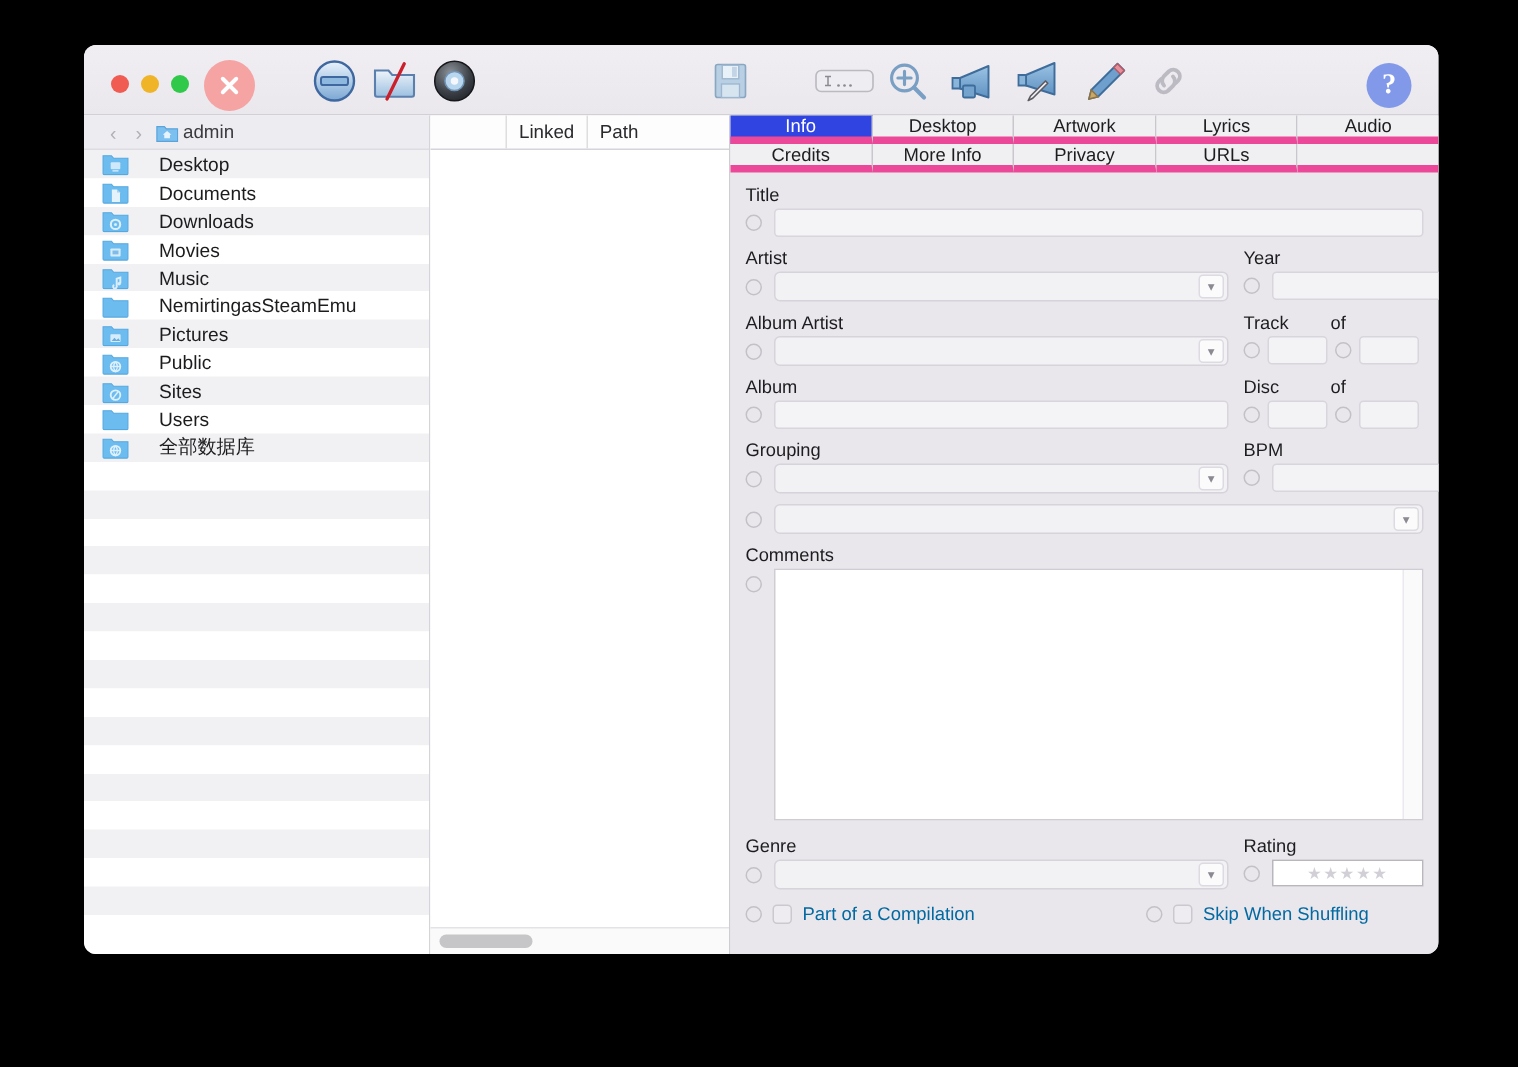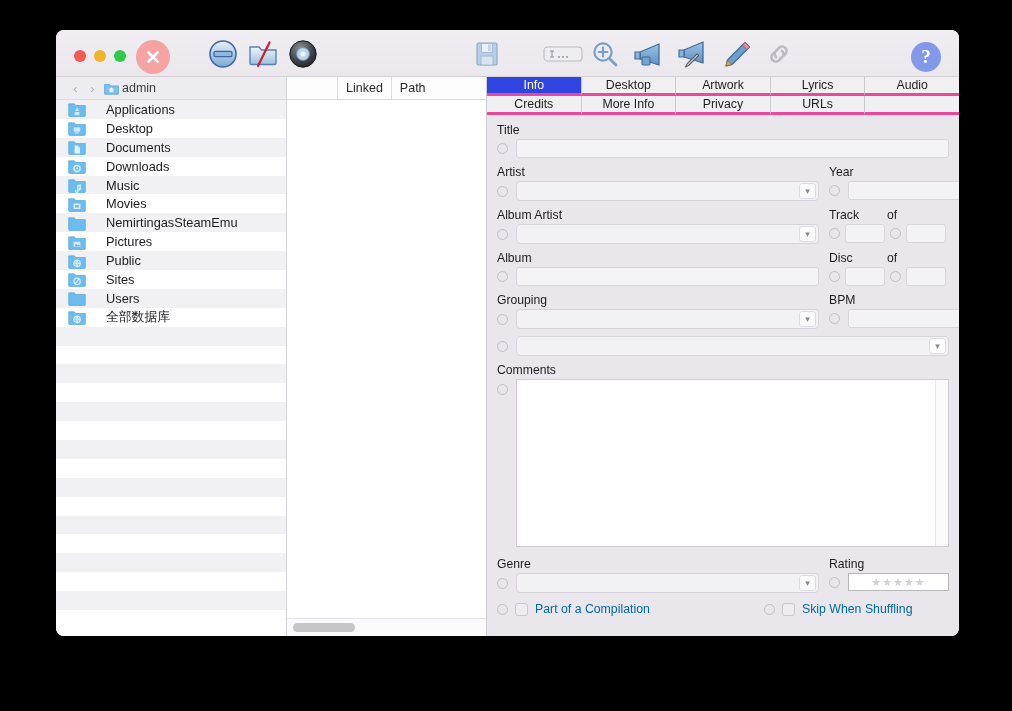--- a/index.html
+++ b/index.html
@@ -138,21 +138,21 @@
     display: flex; flex-direction: column;
     position: relative;
   }
   .tabbar { display: flex; }
   .tab {
     flex: 1; height: 19px;
     display: flex; align-items: center; justify-content: center;
     font-size: 12.3px; color: #1d1d1f;
     background: #f0eff2;
     border-right: 1px solid #c9c7cd;
-    border-bottom: 3px solid #ec4899;
+    border-bottom: 5px solid #ec4899;
   }
   .tab:last-child { border-right: none; }
   .tab.active { background: #2f44e0; color: #fff; }
   .tab.empty { background: #f0eff2; }
 
   .form {
     flex: 1;
     padding: 8px 10px 0 10px;
     position: relative;
   }
@@ -355,27 +355,20 @@
             <path d="M0.6 2.4 h5 l1.3 1.5 h7.5 v8.3 h-13.8 z" fill="#7cc0ef" stroke="#5ba3db" stroke-width="0.8"></path>
             <path d="M7.4 5.3 L10.3 7.8 h-1 v2.4 h-3.8 v-2.4 h-1 z" fill="#e8f4fd"></path>
           </svg>
           <span>admin</span>
         </span>
       </div>
       <div class="filelist" id="filelist">
           <div class="frow">
             <span class="ficon"><svg width="18" height="15" viewBox="0 0 18 15">
                 <path d="M0.7 1.8 h5.6 l1.5 1.7 h9.5 v10.2 a0.7 0.7 0 0 1 -0.7 0.7 h-15.2 a0.7 0.7 0 0 1 -0.7 -0.7 z" fill="#6dbcf0" stroke="#55a8e0" stroke-width="0.7"></path>
-                <path d="M9 5.5 l2.2 3.6 h-4.4 z M6.6 10 h4.8 v3.2 h-4.8 z" fill="#cfe8fa"></path>
-              </svg></span>
-            <span class="fname">Applications</span>
-          </div>
-          <div class="frow">
-            <span class="ficon"><svg width="18" height="15" viewBox="0 0 18 15">
-                <path d="M0.7 1.8 h5.6 l1.5 1.7 h9.5 v10.2 a0.7 0.7 0 0 1 -0.7 0.7 h-15.2 a0.7 0.7 0 0 1 -0.7 -0.7 z" fill="#6dbcf0" stroke="#55a8e0" stroke-width="0.7"></path>
                 <rect x="5.8" y="6.2" width="6.4" height="4.6" rx="0.7" fill="#cfe8fa"></rect>
                 <rect x="7" y="11.4" width="4" height="1" fill="#cfe8fa"></rect>
               </svg></span>
             <span class="fname">Desktop</span>
           </div>
           <div class="frow">
             <span class="ficon"><svg width="18" height="15" viewBox="0 0 18 15">
                 <path d="M0.7 1.8 h5.6 l1.5 1.7 h9.5 v10.2 a0.7 0.7 0 0 1 -0.7 0.7 h-15.2 a0.7 0.7 0 0 1 -0.7 -0.7 z" fill="#6dbcf0" stroke="#55a8e0" stroke-width="0.7"></path>
                 <path d="M6.6 5.4 h3.4 l2 2 v6.2 h-5.4 z" fill="#e4f2fc"></path>
                 <path d="M10 5.4 v2 h2" fill="#a9cfe9"></path>
@@ -386,32 +379,32 @@
             <span class="ficon"><svg width="18" height="15" viewBox="0 0 18 15">
                 <path d="M0.7 1.8 h5.6 l1.5 1.7 h9.5 v10.2 a0.7 0.7 0 0 1 -0.7 0.7 h-15.2 a0.7 0.7 0 0 1 -0.7 -0.7 z" fill="#6dbcf0" stroke="#55a8e0" stroke-width="0.7"></path>
                 <circle cx="9" cy="9.6" r="3.1" fill="none" stroke="#dcefFB" stroke-width="1.4"></circle>
                 <circle cx="9" cy="9.6" r="1" fill="#dcefFB"></circle>
               </svg></span>
             <span class="fname">Downloads</span>
           </div>
           <div class="frow">
             <span class="ficon"><svg width="18" height="15" viewBox="0 0 18 15">
                 <path d="M0.7 1.8 h5.6 l1.5 1.7 h9.5 v10.2 a0.7 0.7 0 0 1 -0.7 0.7 h-15.2 a0.7 0.7 0 0 1 -0.7 -0.7 z" fill="#6dbcf0" stroke="#55a8e0" stroke-width="0.7"></path>
+                <rect x="5.6" y="6.6" width="6.8" height="5.4" rx="0.6" fill="#d7ecfb"></rect>
+                <rect x="7" y="8" width="4" height="2.6" fill="#7fbde8"></rect>
+              </svg></span>
+            <span class="fname">Movies</span>
+          </div>
+          <div class="frow">
+            <span class="ficon"><svg width="18" height="15" viewBox="0 0 18 15">
+                <path d="M0.7 1.8 h5.6 l1.5 1.7 h9.5 v10.2 a0.7 0.7 0 0 1 -0.7 0.7 h-15.2 a0.7 0.7 0 0 1 -0.7 -0.7 z" fill="#6dbcf0" stroke="#55a8e0" stroke-width="0.7"></path>
                 <path d="M8.2 12 a1.2 1.2 0 1 0 1.6 1.1 v-5.3 l2.4 -0.7 v3.9" fill="none" stroke="#daeefb" stroke-width="1.3"></path>
                 <circle cx="11.4" cy="11.2" r="1.2" fill="#daeefb"></circle>
               </svg></span>
             <span class="fname">Music</span>
-          </div>
-          <div class="frow">
-            <span class="ficon"><svg width="18" height="15" viewBox="0 0 18 15">
-                <path d="M0.7 1.8 h5.6 l1.5 1.7 h9.5 v10.2 a0.7 0.7 0 0 1 -0.7 0.7 h-15.2 a0.7 0.7 0 0 1 -0.7 -0.7 z" fill="#6dbcf0" stroke="#55a8e0" stroke-width="0.7"></path>
-                <rect x="5.6" y="6.6" width="6.8" height="5.4" rx="0.6" fill="#d7ecfb"></rect>
-                <rect x="7" y="8" width="4" height="2.6" fill="#7fbde8"></rect>
-              </svg></span>
-            <span class="fname">Movies</span>
           </div>
           <div class="frow">
             <span class="ficon"><svg width="18" height="15" viewBox="0 0 18 15">
                 <path d="M0.7 1.8 h5.6 l1.5 1.7 h9.5 v10.2 a0.7 0.7 0 0 1 -0.7 0.7 h-15.2 a0.7 0.7 0 0 1 -0.7 -0.7 z" fill="#6dbcf0" stroke="#55a8e0" stroke-width="0.7"></path>
               </svg></span>
             <span class="fname">NemirtingasSteamEmu</span>
           </div>
           <div class="frow">
             <span class="ficon"><svg width="18" height="15" viewBox="0 0 18 15">
                 <path d="M0.7 1.8 h5.6 l1.5 1.7 h9.5 v10.2 a0.7 0.7 0 0 1 -0.7 0.7 h-15.2 a0.7 0.7 0 0 1 -0.7 -0.7 z" fill="#6dbcf0" stroke="#55a8e0" stroke-width="0.7"></path>

